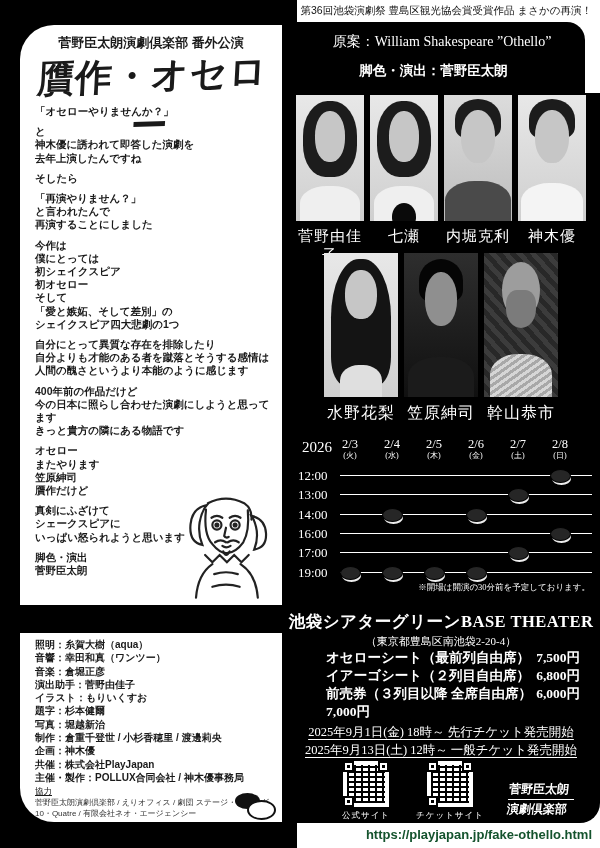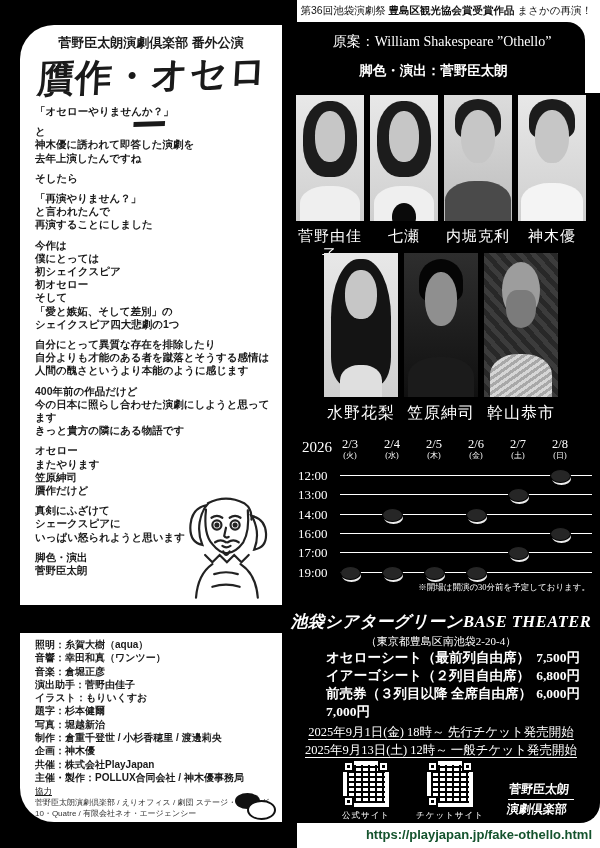--- a/index.html
+++ b/index.html
@@ -11,21 +11,21 @@
   #left-panel1{position:absolute;left:20px;top:25px;width:262px;height:580px;background:#fff;
                border-radius:34px 0 0 0;}
   #left-panel2{position:absolute;left:20px;top:633px;width:262px;height:189px;background:#fff;
                border-radius:0 0 0 34px;}
   #origin-box{position:absolute;left:282px;top:22px;width:303px;height:71px;background:#000;
               border-radius:0 18px 0 0;color:#fff;}
   #right-panel{position:absolute;left:282px;top:93px;width:318px;height:730px;background:#000;
                border-radius:0 0 20px 0;color:#fff;}
   
   #award-strip{position:absolute;top:4px;right:8px;font-size:10.5px;color:#111;white-space:nowrap;}
-  #award-strip b{font-weight:bold;}
+  #award-strip b{font-weight:normal;}
   
   #club-line{position:absolute;top:9px;left:0;right:0;text-align:center;font-size:13px;font-weight:bold;}
   #main-title{position:absolute;top:26px;left:0;right:0;text-align:center;
               font-family:"DejaVu Serif","Liberation Serif",serif;font-weight:bold;font-size:37px;
               letter-spacing:1px;transform:rotate(-2deg) skewX(-5deg);}
   #intro-paragraphs{position:absolute;top:80px;left:15px;right:6px;font-size:10.5px;font-weight:bold;
                     line-height:13.2px;}
   .para{margin:0 0 7px 0;}
   #shakespeare{position:absolute;right:6px;bottom:4px;width:100px;height:112px;}
   
@@ -82,21 +82,21 @@
   .sch-date .w{font-size:8px;display:block;line-height:9px;}
   .sch-time{position:absolute;left:16px;width:42px;font-size:13px;margin-top:-7px;}
   .sch-line{position:absolute;left:58px;right:8px;height:1px;background:#fff;}
   .stone{position:absolute;width:19px;height:12px;margin-left:-10px;margin-top:-6px;
          background:#262626;border:1px solid #000;border-radius:50%;
          box-shadow:1px 3px 0 -1px #ededed;}
   #schedule-note{position:absolute;top:489px;right:10px;font-size:8.5px;color:#fff;
                  font-family:"Liberation Serif","DejaVu Serif",serif;}
   
   #venue-name{position:absolute;top:518px;left:0;right:0;text-align:center;font-size:16.5px;
-              font-weight:bold;letter-spacing:.5px;font-style:italic;}
+              font-weight:bold;letter-spacing:.5px;}
   #venue-address{position:absolute;top:541px;left:0;right:0;text-align:center;font-size:11px;}
   #tickets{position:absolute;top:556px;left:44px;right:20px;}
   .ticket-row{display:flex;justify-content:space-between;height:18px;font-size:13.5px;font-weight:bold;}
   #sales{position:absolute;top:630px;left:0;right:0;text-align:center;}
   .sale-line{font-size:12.5px;text-decoration:underline;text-underline-offset:3px;line-height:18px;}
   
   .qr{position:absolute;width:46px;height:46px;background:#fff;top:668px;}
   .qr-pattern{position:absolute;inset:4px;
      background-image:repeating-linear-gradient(0deg,#000 0 2px,transparent 2px 5px),
                       repeating-linear-gradient(90deg,#000 0 2px,transparent 2px 7px);}

